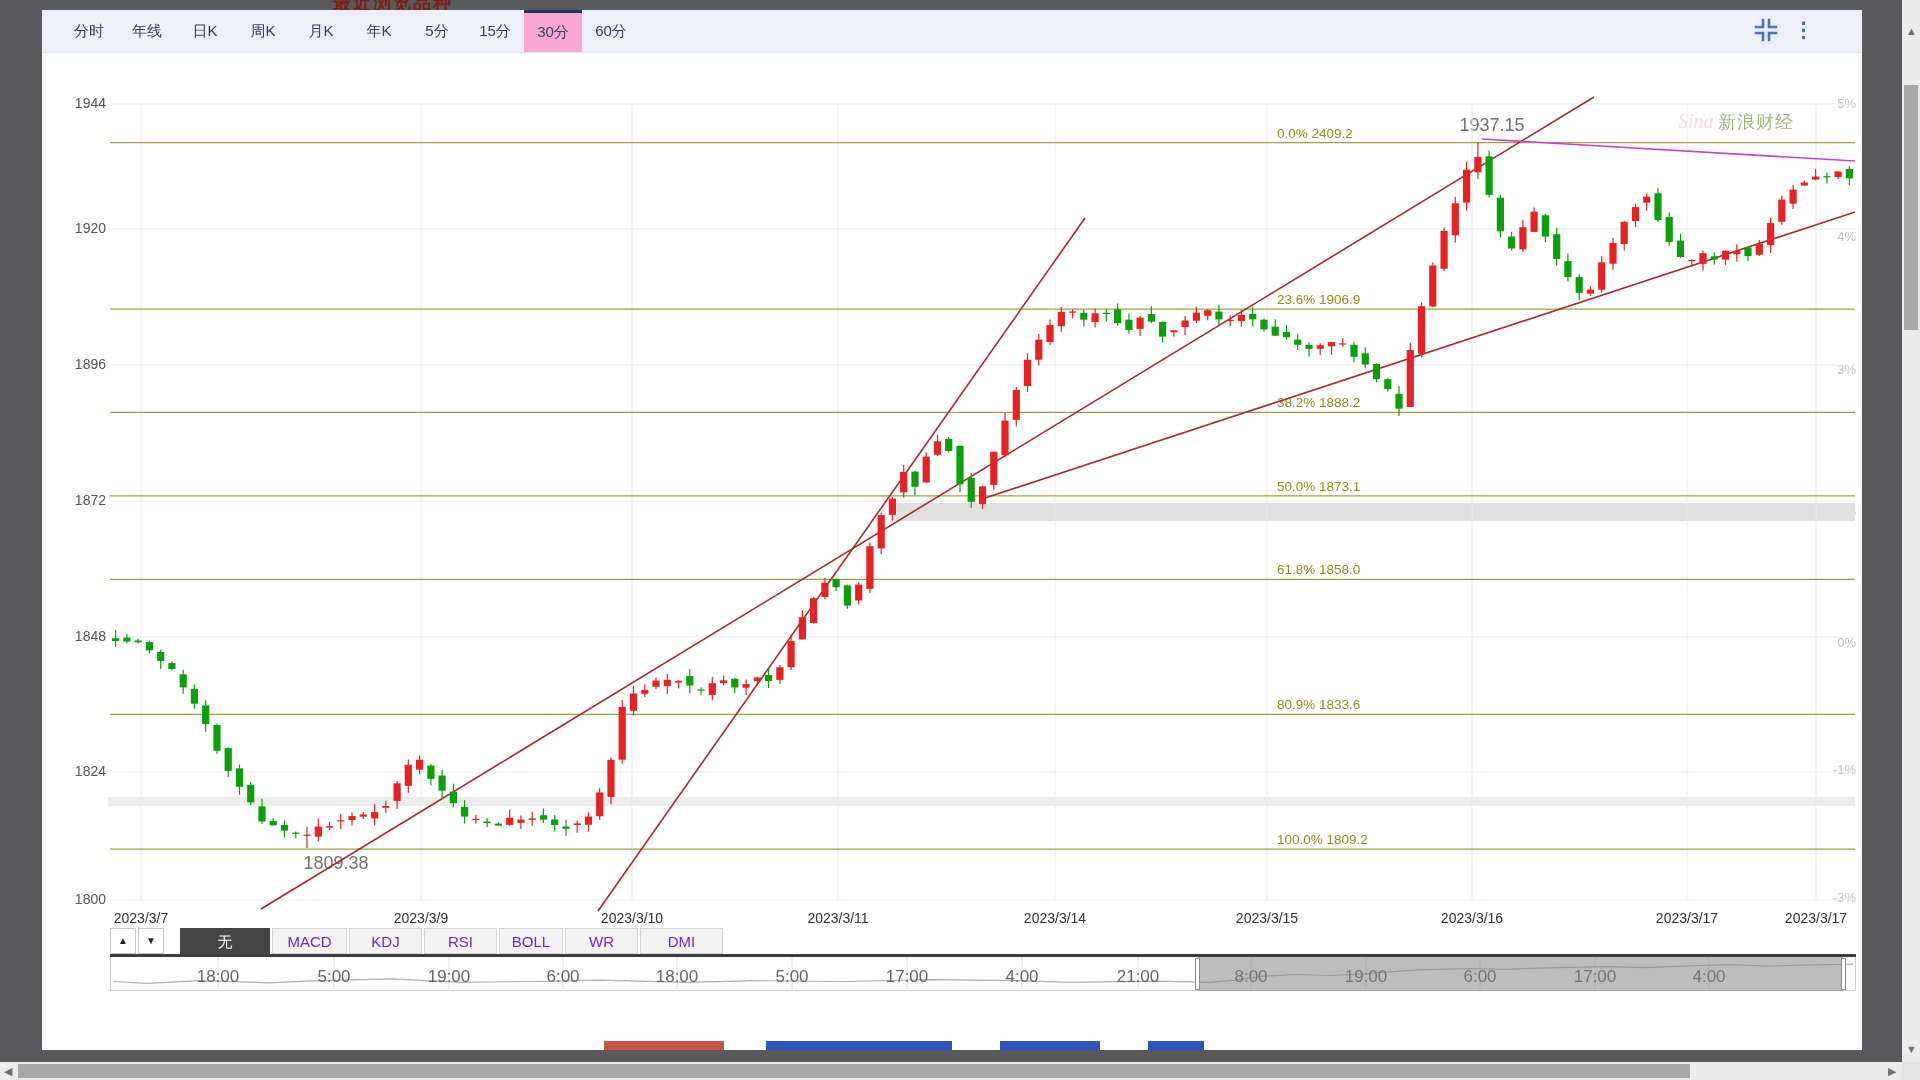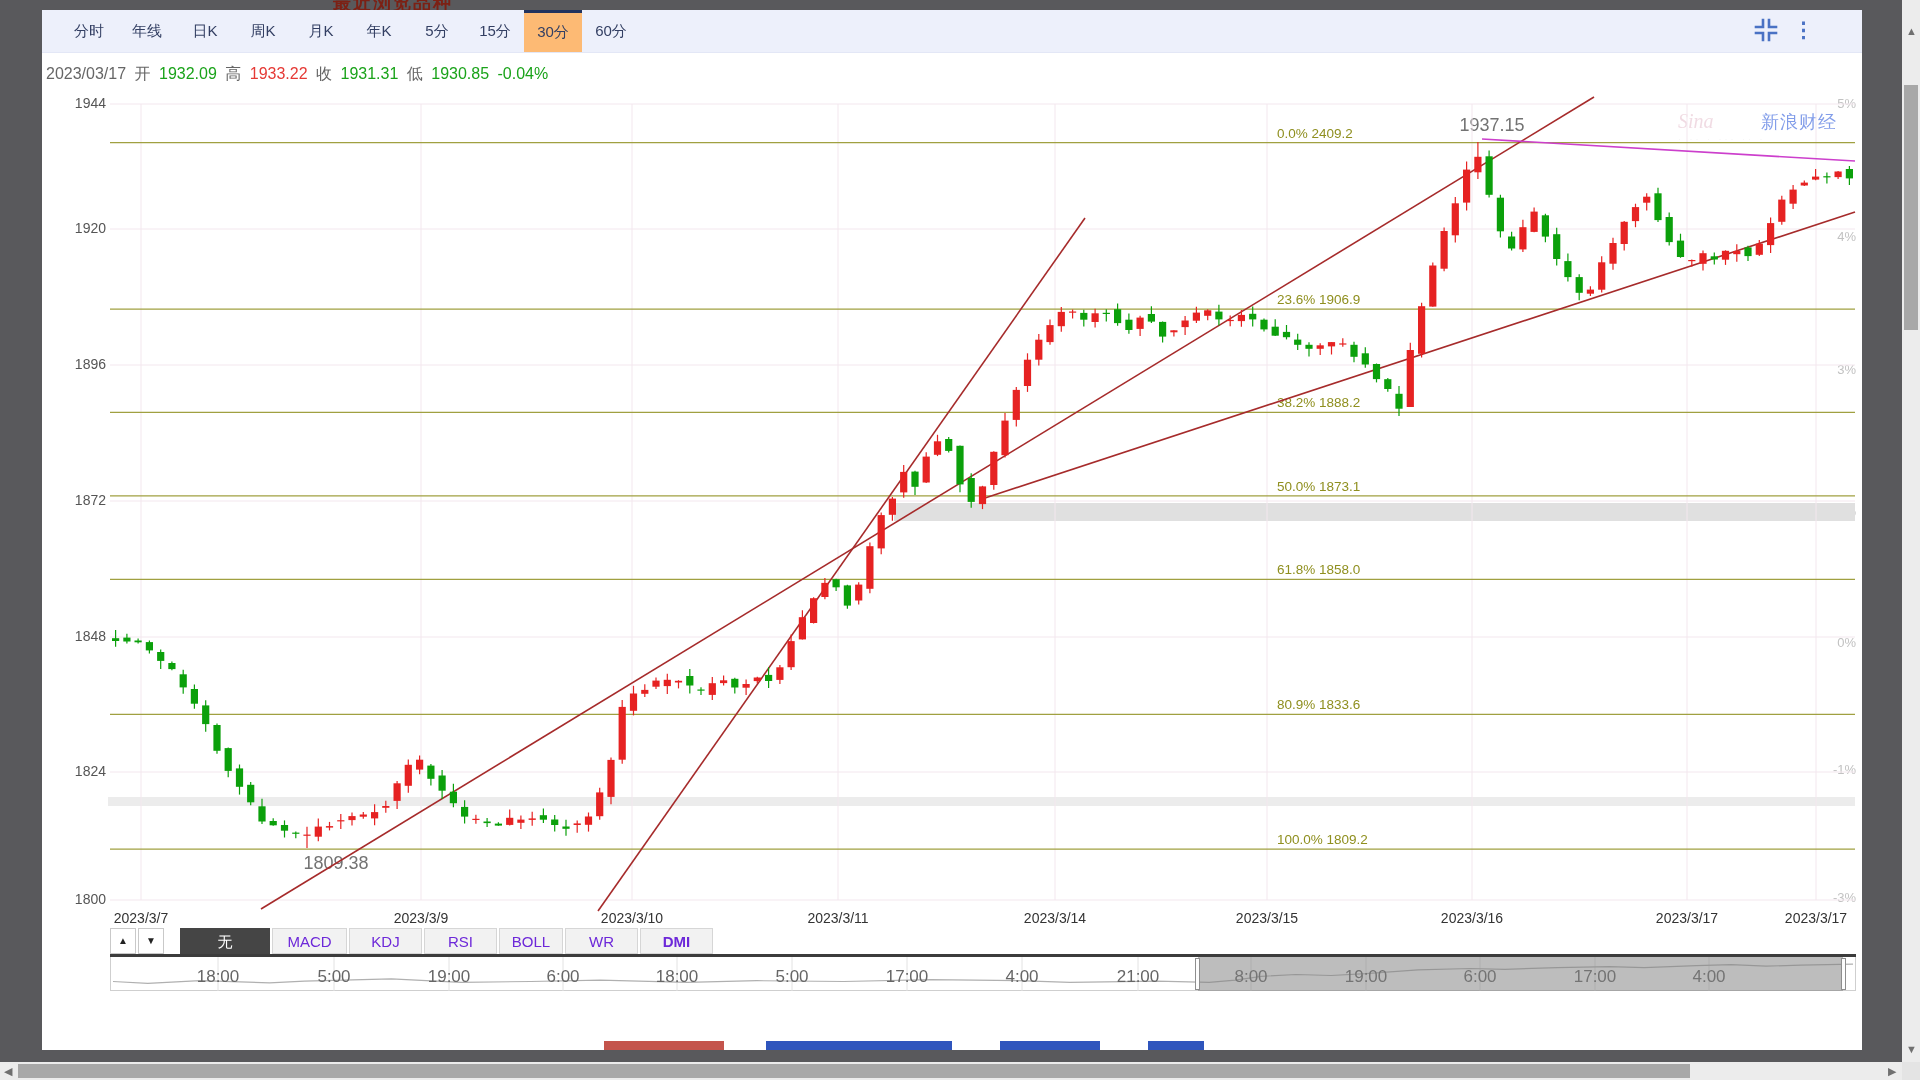--- a/index.html
+++ b/index.html
@@ -6,38 +6,38 @@
   #screen{position:relative;width:1920px;height:1080px;overflow:hidden;background:#59595c;
           font-family:"Liberation Sans",sans-serif;}
   
   #clipped-title{position:absolute;left:333px;top:-9px;z-index:1;font-size:18px;font-weight:bold;color:#7c2014;letter-spacing:2px;}
   
   #panel{position:absolute;left:42px;top:10px;width:1820px;height:1040px;background:#ffffff;z-index:2;overflow:hidden;}
   
   #tabbar{position:absolute;left:0;top:0;width:1820px;height:42px;background:#edf0fb;display:flex;align-items:stretch;border-bottom:1px solid #e3e7f6;}
   #tabbar .spacer{width:18px;}
   .tab{width:58px;text-align:center;line-height:42px;font-size:15px;color:#333f63;cursor:pointer;}
-  .tab.selected{background:#fdba74;border-top:3px solid #22335e;line-height:38px;}
+  .tab.selected{background:#f9a8d4;border-top:3px solid #22335e;line-height:38px;}
   #tab-icons{position:absolute;right:48px;top:7px;display:flex;align-items:center;gap:14px;}
   #dots-icon{font-size:21px;color:#4a72c4;font-weight:bold;line-height:26px;cursor:pointer;}
   
   #ohlc{position:absolute;left:4px;top:54px;height:24px;font-size:16px;color:#666;white-space:nowrap;}
   #ohlc span{margin-right:4px;}
   .val-g{color:#1aa31a;} .val-r{color:#e53935;} .val-gray{color:#666;}
   
   .price-label{position:absolute;width:56px;text-align:right;font-size:14px;color:#555;}
   .pct-label{position:absolute;width:50px;text-align:right;font-size:13px;color:#c2c2c2;}
   .fib-label{position:absolute;font-size:13.5px;color:#8f8f1f;white-space:nowrap;}
   .date-label{position:absolute;font-size:14px;color:#333;transform:translateX(-50%);white-space:nowrap;}
   .time-label{position:absolute;font-size:17px;color:#666;transform:translateX(-50%);white-space:nowrap;z-index:3;}
   .annotation{position:absolute;font-size:18px;color:#737373;transform:translateX(-50%);white-space:nowrap;}
   
   #watermark{position:absolute;left:1636px;top:100px;opacity:0.55;white-space:nowrap;}
   #watermark .brand{font-family:"Liberation Serif",serif;font-style:italic;font-size:20px;color:#e5bfcd;}
-  #watermark .wtext{font-size:18px;color:#1d4ed8;letter-spacing:1px;margin-left:43px;}
+  #watermark .wtext{font-size:18px;color:#4d7c0f;letter-spacing:1px;}
   #watermark .wsub{font-size:9px;color:#ededed;letter-spacing:3px;}
   
   #indicator-row{position:absolute;left:68px;top:918px;display:flex;gap:2px;align-items:center;}
   .mini-btn{width:24px;height:24px;background:#fff;border:1px solid #c9c9c9;font-size:10px;color:#222;text-align:center;line-height:24px;cursor:pointer;}
   .ind-btn{height:26px;background:#f2f2f2;border:1px solid #d6d6d6;color:#6d28d9;font-size:15px;text-align:center;line-height:26px;cursor:pointer;box-sizing:border-box;}
   .ind-btn.selected{background:#454545;border-color:#454545;color:#fff;}
   #indicator-row .gap{width:12px;}
   
   #nav-border{position:absolute;left:68px;top:944px;width:1746px;height:3px;background:#3c3c3c;}
   #navigator{position:absolute;left:68px;top:947px;width:1746px;height:34px;background:#fff;border:1px solid #cfcfcf;border-top:none;box-sizing:border-box;}
@@ -85,32 +85,20 @@
         <g stroke="#4a72c4" stroke-width="2.6" fill="none" stroke-linecap="square">
           <path d="M10 3 V10 H3"></path>
             <path d="M16 3 V10 H23"></path>
           <path d="M10 23 V16 H3"></path>
             <path d="M16 23 V16 H23"></path>
         </g>
       </svg>
       <div id="dots-icon">⋮</div>
     </div>
 
-    <div id="ohlc">
-      <span class="val-gray">2023/03/17</span>
-      <span class="val-gray">开</span>
-      <span class="val-g">1932.09</span>
-      <span class="val-gray">高</span>
-      <span class="val-r">1933.22</span>
-      <span class="val-gray">收</span>
-      <span class="val-g">1931.31</span>
-      <span class="val-gray">低</span>
-      <span class="val-g">1930.85</span>
-      <span class="val-g">-0.04%</span>
-    </div>
 
     <svg id="chart-svg" width="1820" height="1040" viewBox="0 0 1820 1040">
         <rect x="852" y="493" width="961" height="18" fill="#e0e0e0"></rect>
         <rect x="66" y="787" width="1747" height="9" fill="#ececec"></rect>
         <line x1="68" y1="94" x2="1813" y2="94" stroke="#f3e7ee" stroke-width="1"></line>
         <line x1="68" y1="219" x2="1813" y2="219" stroke="#f3e7ee" stroke-width="1"></line>
         <line x1="68" y1="355" x2="1813" y2="355" stroke="#f3e7ee" stroke-width="1"></line>
         <line x1="68" y1="491" x2="1813" y2="491" stroke="#f3e7ee" stroke-width="1"></line>
         <line x1="68" y1="627" x2="1813" y2="627" stroke="#f3e7ee" stroke-width="1"></line>
         <line x1="68" y1="762" x2="1813" y2="762" stroke="#f3e7ee" stroke-width="1"></line>
@@ -493,21 +481,21 @@
       <div class="mini-btn">▲</div>
       <div class="mini-btn">▼</div>
       <div class="gap"></div>
 
     <div class="ind-btn selected" style="width: 90px;">无</div>
         <div class="ind-btn" style="width: 75px;">MACD</div>
         <div class="ind-btn" style="width: 73px;">KDJ</div>
         <div class="ind-btn" style="width: 73px;">RSI</div>
         <div class="ind-btn" style="width: 64px;">BOLL</div>
         <div class="ind-btn" style="width: 73px;">WR</div>
-        <div class="ind-btn" style="width: 73px; font-weight: bold;">DMI</div>
+        <div class="ind-btn" style="width: 83px;">DMI</div>
       </div>
 
     <div id="nav-border"></div>
     <div id="navigator"></div>
     <svg id="nav-svg" width="1746" height="34" viewBox="0 0 1746 34">
         <line x1="108" y1="0" x2="108" y2="34" stroke="#e2e2e2" stroke-width="1"></line>
         <line x1="224" y1="0" x2="224" y2="34" stroke="#e2e2e2" stroke-width="1"></line>
         <line x1="339" y1="0" x2="339" y2="34" stroke="#e2e2e2" stroke-width="1"></line>
         <line x1="453" y1="0" x2="453" y2="34" stroke="#e2e2e2" stroke-width="1"></line>
         <line x1="567" y1="0" x2="567" y2="34" stroke="#e2e2e2" stroke-width="1"></line>

